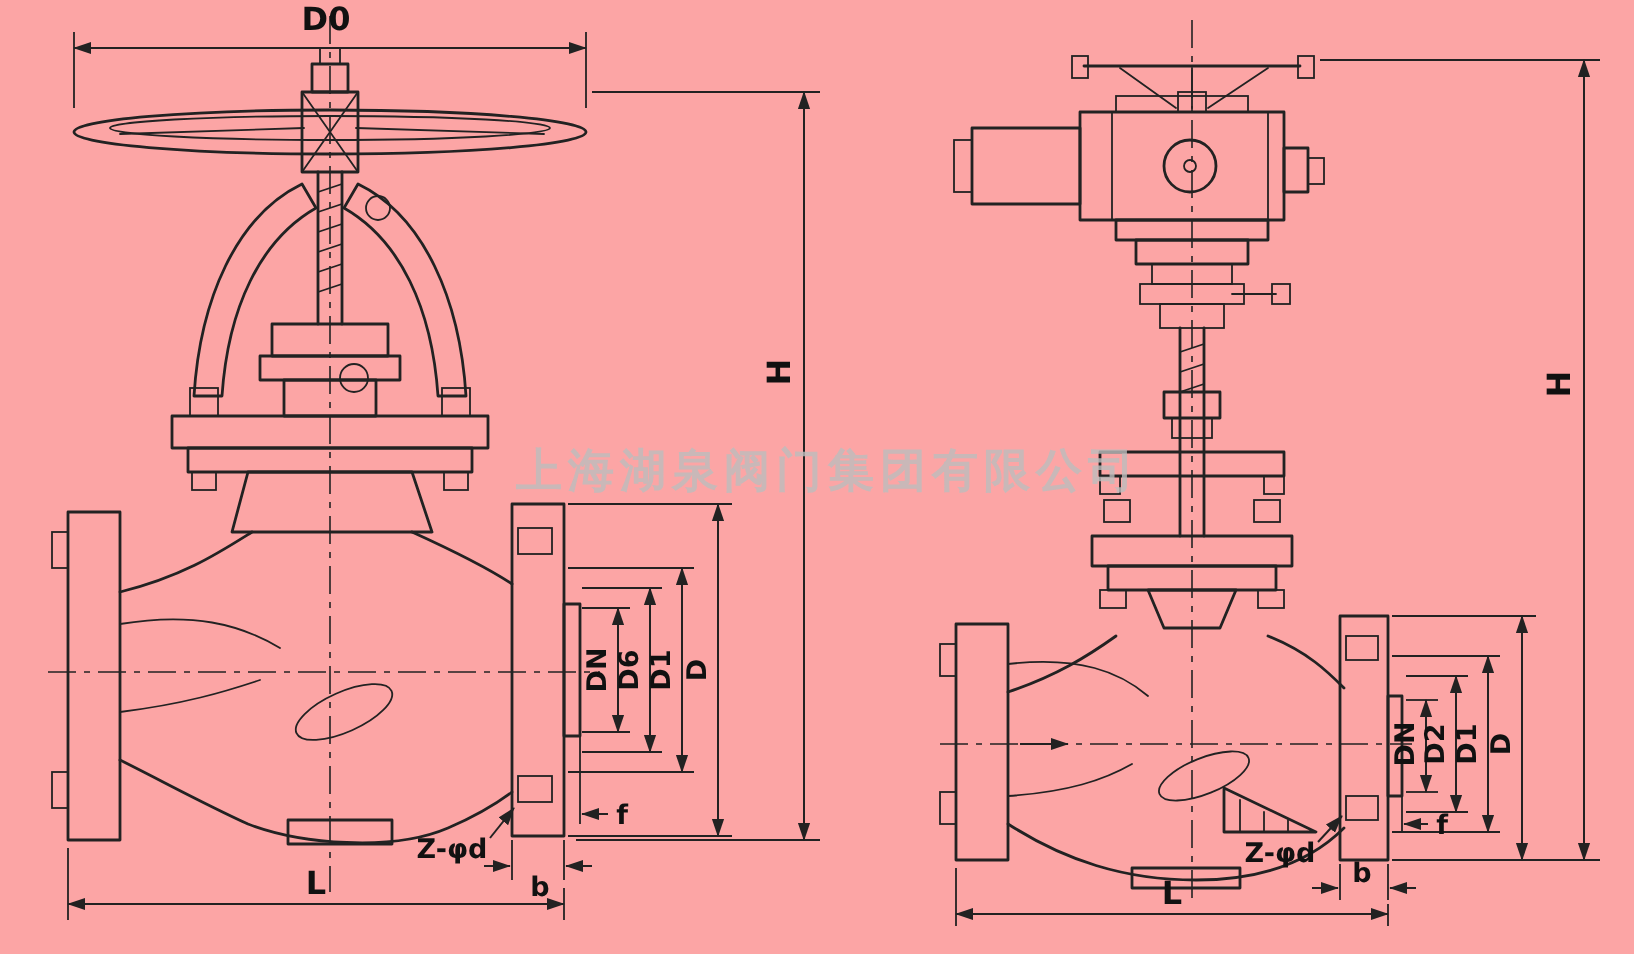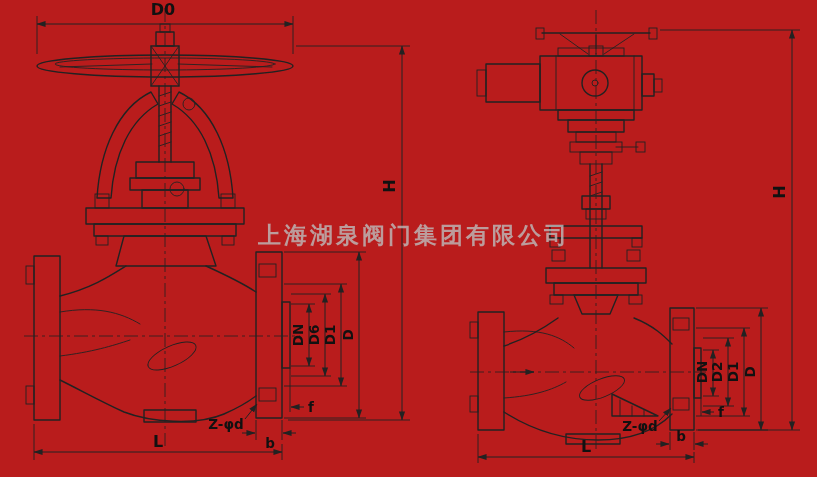--- a/index.html
+++ b/index.html
@@ -1,17 +1,17 @@
 <!DOCTYPE html>
 <html><head>
 <meta charset="utf-8">
 <style>
   html,body { margin:0; padding:0; background:#fff; }
   .canvas {
-    position:relative; width:817px; height:477px; background:#b91c1c;
+    position:relative; width:817px; height:477px; background:#fca5a5;
     font-family:"DejaVu Sans","Liberation Sans",sans-serif; overflow:hidden;
   }
   svg text {
     font-family:"DejaVu Sans","Liberation Sans",sans-serif;
     fill:#111;
   }
   .ln    { fill:none; stroke:#222; stroke-width:1.4; stroke-linecap:round; stroke-linejoin:round; }
   .thin  { fill:none; stroke:#222; stroke-width:0.9; stroke-linecap:round; }
   .dim   { fill:none; stroke:#222; stroke-width:1; }
   .ext   { fill:none; stroke:#222; stroke-width:0.9; }

